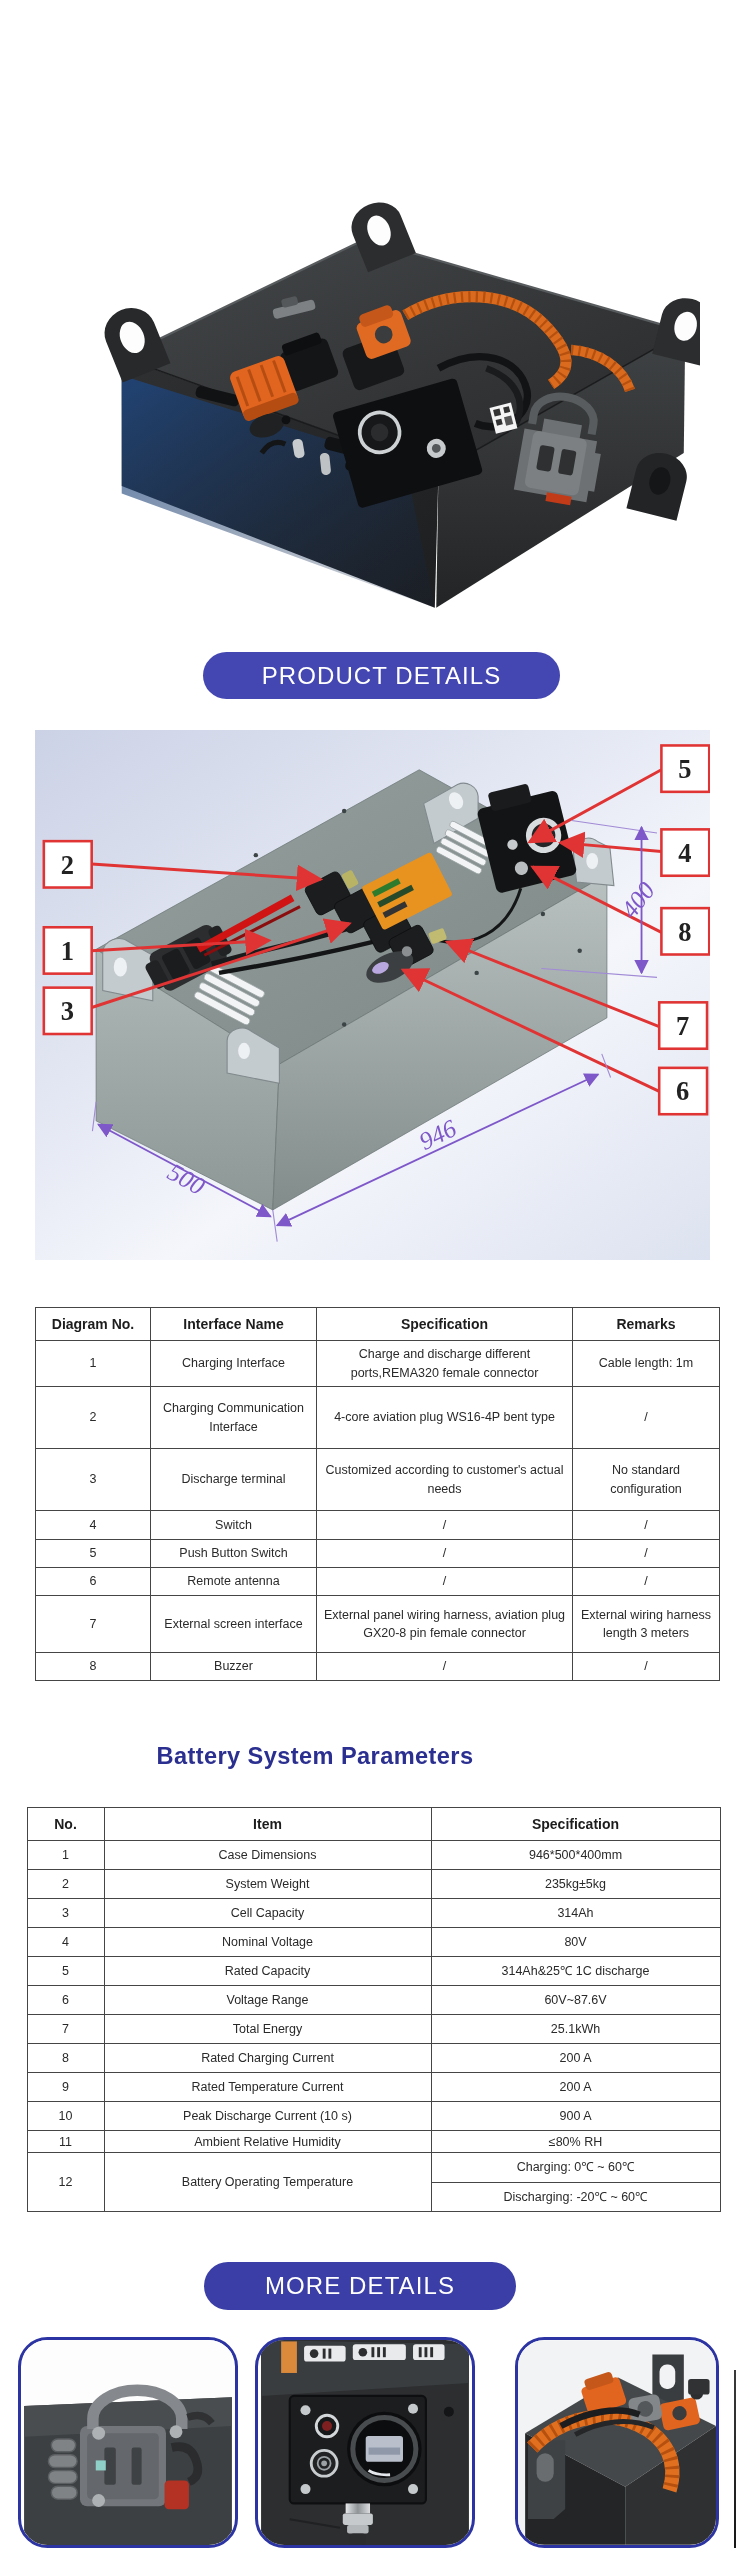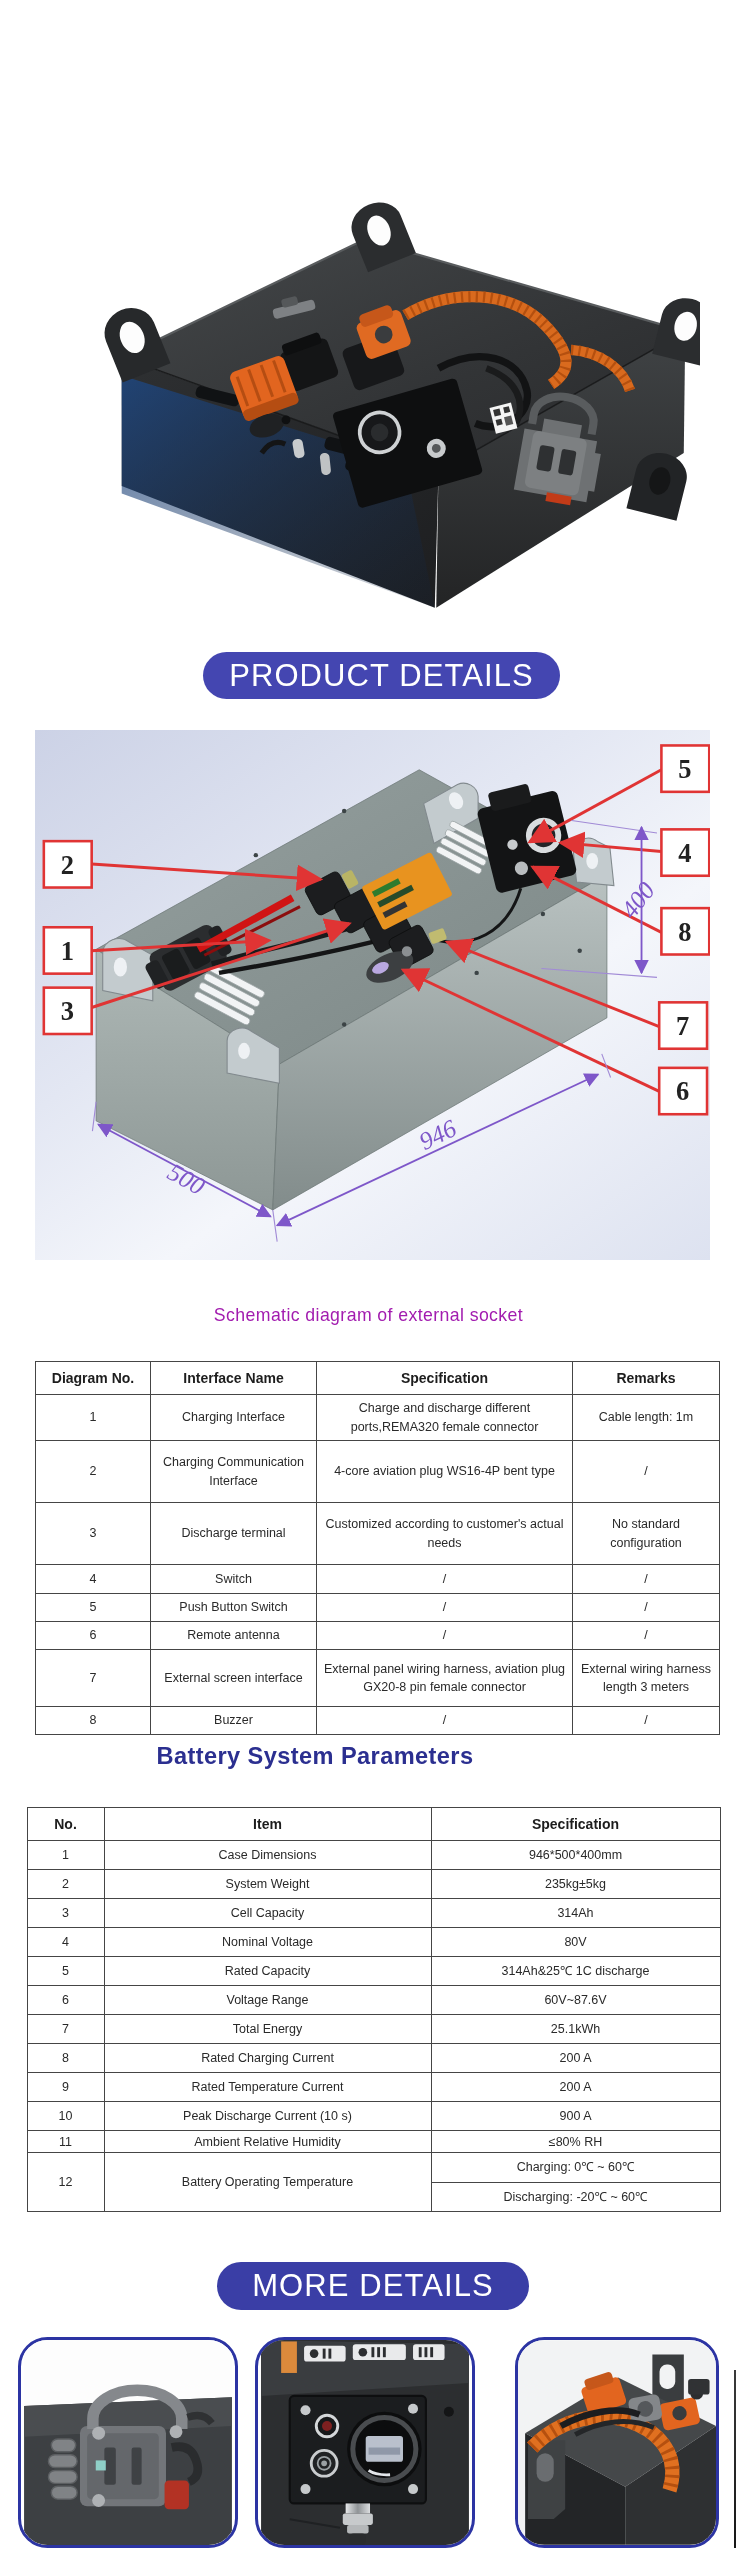--- a/index.html
+++ b/index.html
@@ -4,42 +4,42 @@
 <style>
   html,body{margin:0;padding:0;}
   body{
     width:737px;height:2576px;position:relative;background:#ffffff;
     font-family:"Liberation Sans", sans-serif;color:#262626;overflow:hidden;
   }
   .abs{position:absolute;}
   
   .pill{
     position:absolute;display:flex;align-items:center;justify-content:center;
-    color:#fff;border-radius:25px;font-weight:500;font-size:31px;letter-spacing:1.1px;
+    color:#fff;border-radius:25px;font-weight:500;font-size:24px;letter-spacing:1.1px;
     border:none;cursor:pointer;font-family:"Liberation Sans",sans-serif;
   }
   
   #schematic{
     left:35px;top:730px;width:675px;height:530px;
     background:linear-gradient(145deg,#ccd2e6 0%,#e3e7f3 38%,#f4f6fb 62%,#dde2f0 100%);
   }
   
   #socket-caption{
     left:0;top:1305px;width:737px;text-align:center;
     font-size:17.7px;color:#a21caf;letter-spacing:0.4px;
   }
   
   table.spec{border-collapse:collapse;table-layout:fixed;position:absolute;background:#fff;}
   table.spec th,table.spec td{
     border:0.7px solid #454545;text-align:center;vertical-align:middle;
     padding:1.5px 5.9px;line-height:1.45;font-size:12.5px;color:#2a2a2a;overflow:hidden;
   }
   table.spec th{font-size:14px;font-weight:bold;color:#1d1d1d;}
   table.spec{border:1.5px solid #262626;}
-  #socket-table{left:35px;top:1361px;width:684px;padding-left:14px;}
+  #socket-table{left:35px;top:1307px;width:684px;padding-left:14px;}
   #params-table{left:26.5px;top:1807px;width:693px;}
   
   #params-title{
     left:0;top:1743px;width:630px;text-align:center;
     font-size:23.6px;font-weight:bold;color:#2b2f90;letter-spacing:0.4px;
   }
   
   .photo-card{
     position:absolute;top:2337px;height:211px;border:3.7px solid #2c34a3;border-radius:29.5px;
     overflow:hidden;background:#fff;box-sizing:border-box;
@@ -504,21 +504,21 @@
         <td rowspan="2">12</td>
         <td rowspan="2">Battery Operating Temperature</td>
         <td>Charging: 0℃ ~ 60℃</td>
       </tr>
       <tr style="height: 29.5px;">
         <td>Discharging: -20℃ ~ 60℃</td>
       </tr>
     </tbody>
 </table>
 
-<button class="pill" id="btn-more-details" style="left:217px;top:2262px;width:312px;height:48px;background:#3a3ea6;">MORE DETAILS</button>
+<button class="pill" id="btn-more-details" style="left:204px;top:2262px;width:312px;height:48px;background:#3a3ea6;">MORE DETAILS</button>
 
 <div class="photo-card" id="card-1">
 <svg viewBox="0 0 290 286" xmlns="http://www.w3.org/2000/svg">
   <rect width="290" height="286" fill="#fdfdfd"></rect>
   <polygon points="0,92 290,80 290,286 0,286" fill="#3d4043"></polygon>
   <polygon points="0,92 290,80 290,120 0,135" fill="#4a4d50"></polygon>
 
   <g fill="#808386" stroke="#5c5f62" stroke-width="2">
     <rect x="38" y="138" width="34" height="18" rx="9"></rect>
     <rect x="34" y="160" width="40" height="18" rx="9"></rect>

